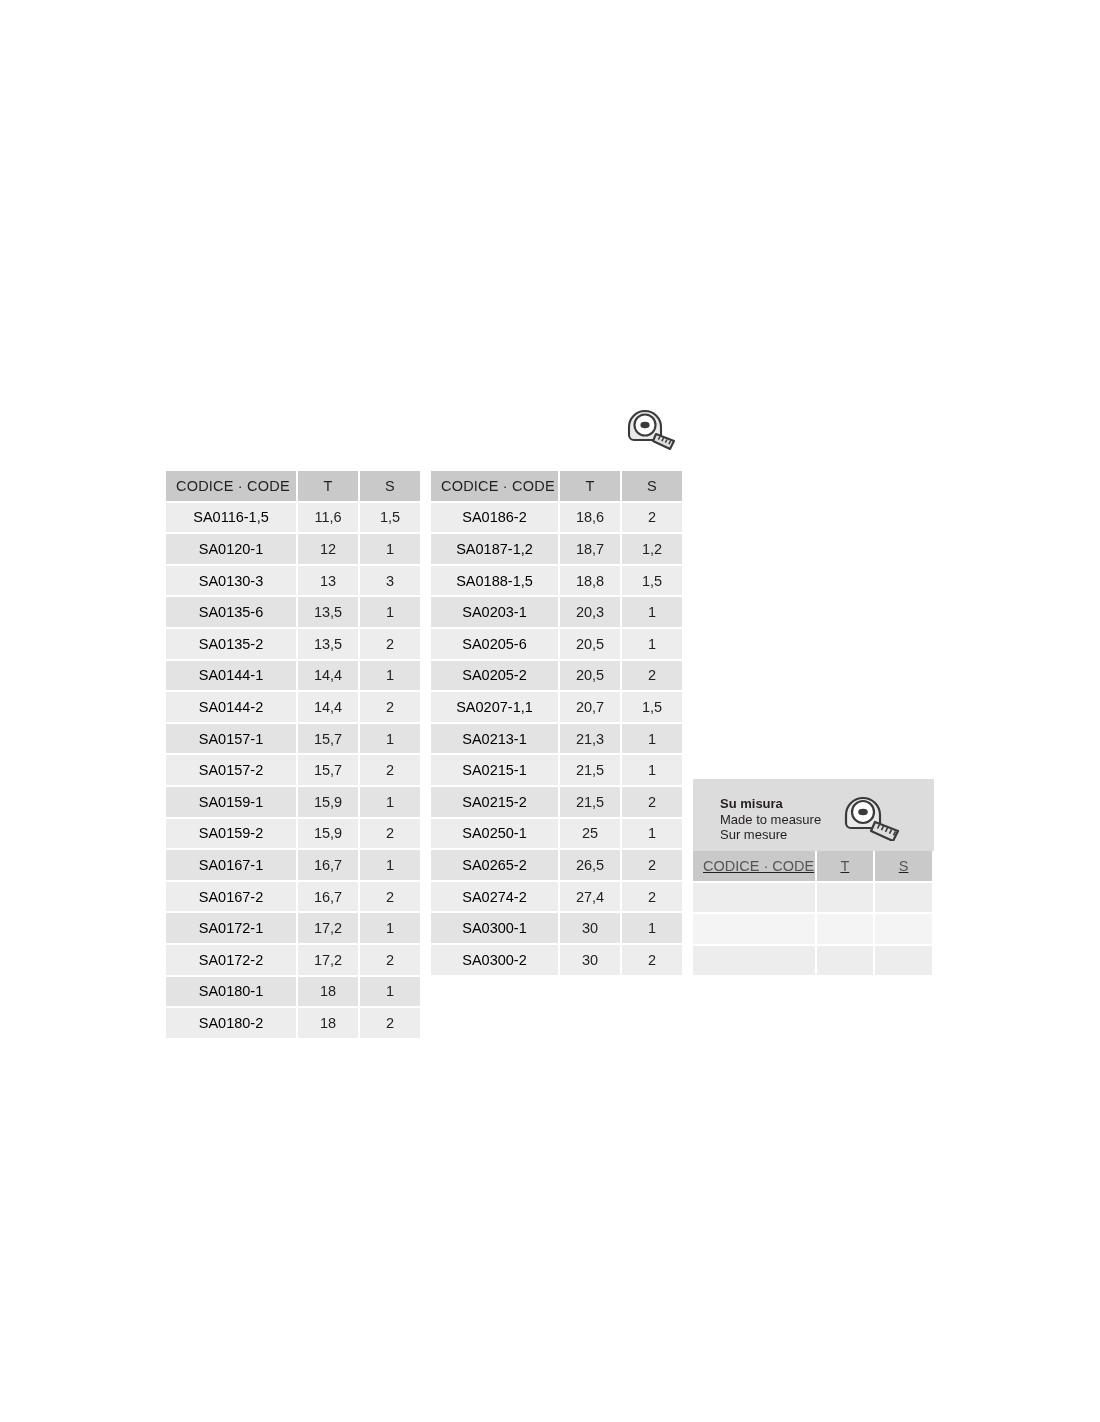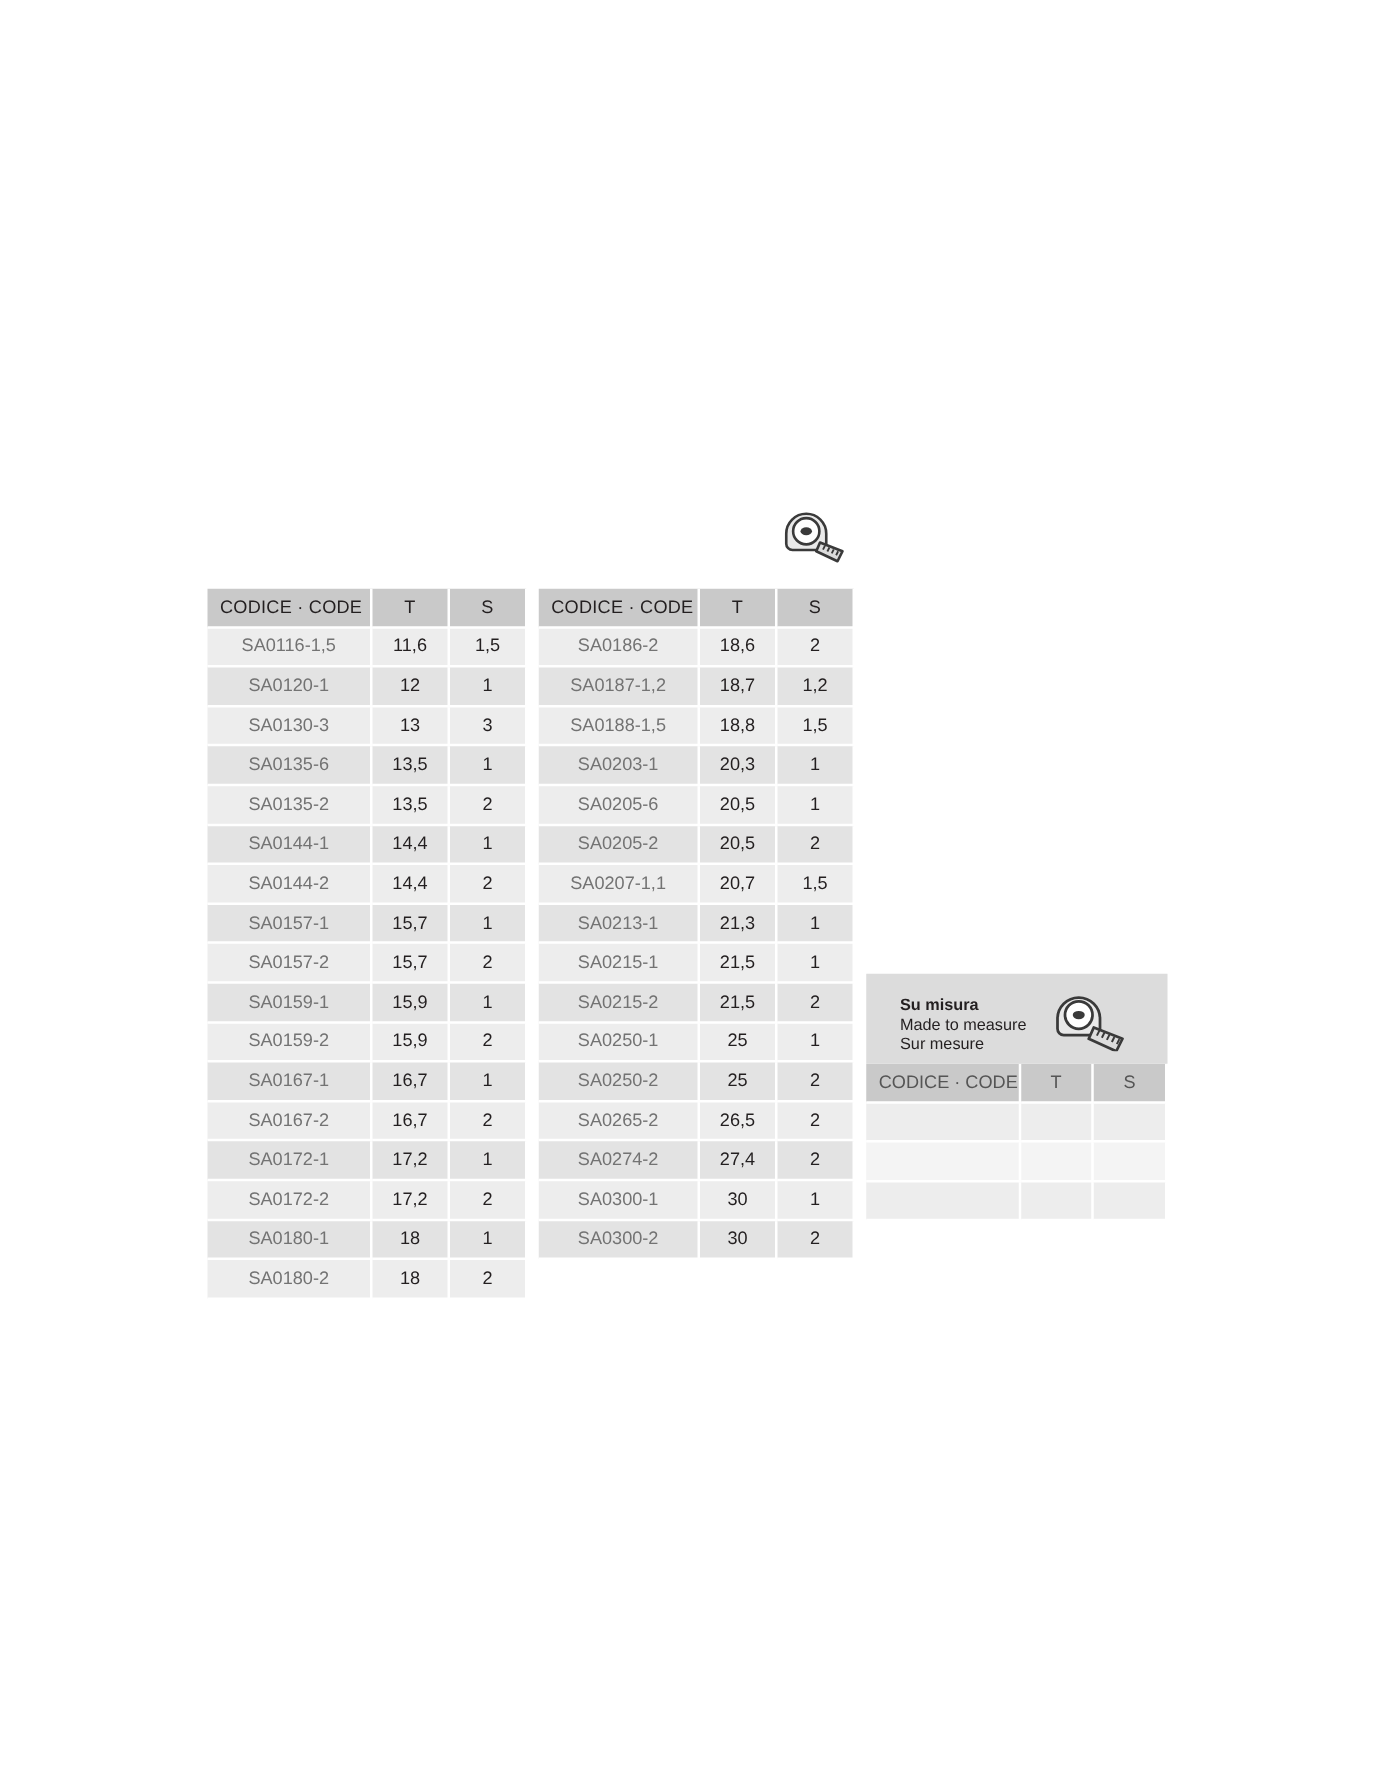--- a/index.html
+++ b/index.html
@@ -53,21 +53,21 @@
     text-align: left;
     padding-left: 10px;
   }
   table.spec td {
     background: #ededed;
   }
   table.spec tr:nth-child(even) td {
     background: #e3e3e3;
   }
   table.spec td.code {
-    color: #737373;
+    color: #000000;
   }
 
   
   #table-left {
     position: absolute;
     left: 166px;
     top: 471px;
     width: 255px;
   }
   #table-left col.c1 { width: 131px; }
@@ -84,20 +84,21 @@
   #table-mid col.c1 { width: 128px; }
   #table-mid col.c2 { width: 62px; }
   #table-mid col.c3 { width: 62px; }
 
   
   #made-to-measure {
     position: absolute;
     left: 693px;
     top: 779px;
     width: 241px;
+    text-decoration: underline;
   }
   .mtm-head {
     background: #dcdcdc;
     height: 72px;
     position: relative;
   }
   .mtm-labels {
     position: absolute;
     left: 27px;
     top: 17px;
@@ -321,25 +322,20 @@
       </tr>
       <tr>
         <td class="code">SA0215-2</td>
         <td>21,5</td>
         <td>2</td>
       </tr>
       <tr>
         <td class="code">SA0250-1</td>
         <td>25</td>
         <td>1</td>
-      </tr>
-      <tr>
-        <td class="code">SA0250-2</td>
-        <td>25</td>
-        <td>2</td>
       </tr>
       <tr>
         <td class="code">SA0265-2</td>
         <td>26,5</td>
         <td>2</td>
       </tr>
       <tr>
         <td class="code">SA0274-2</td>
         <td>27,4</td>
         <td>2</td>

